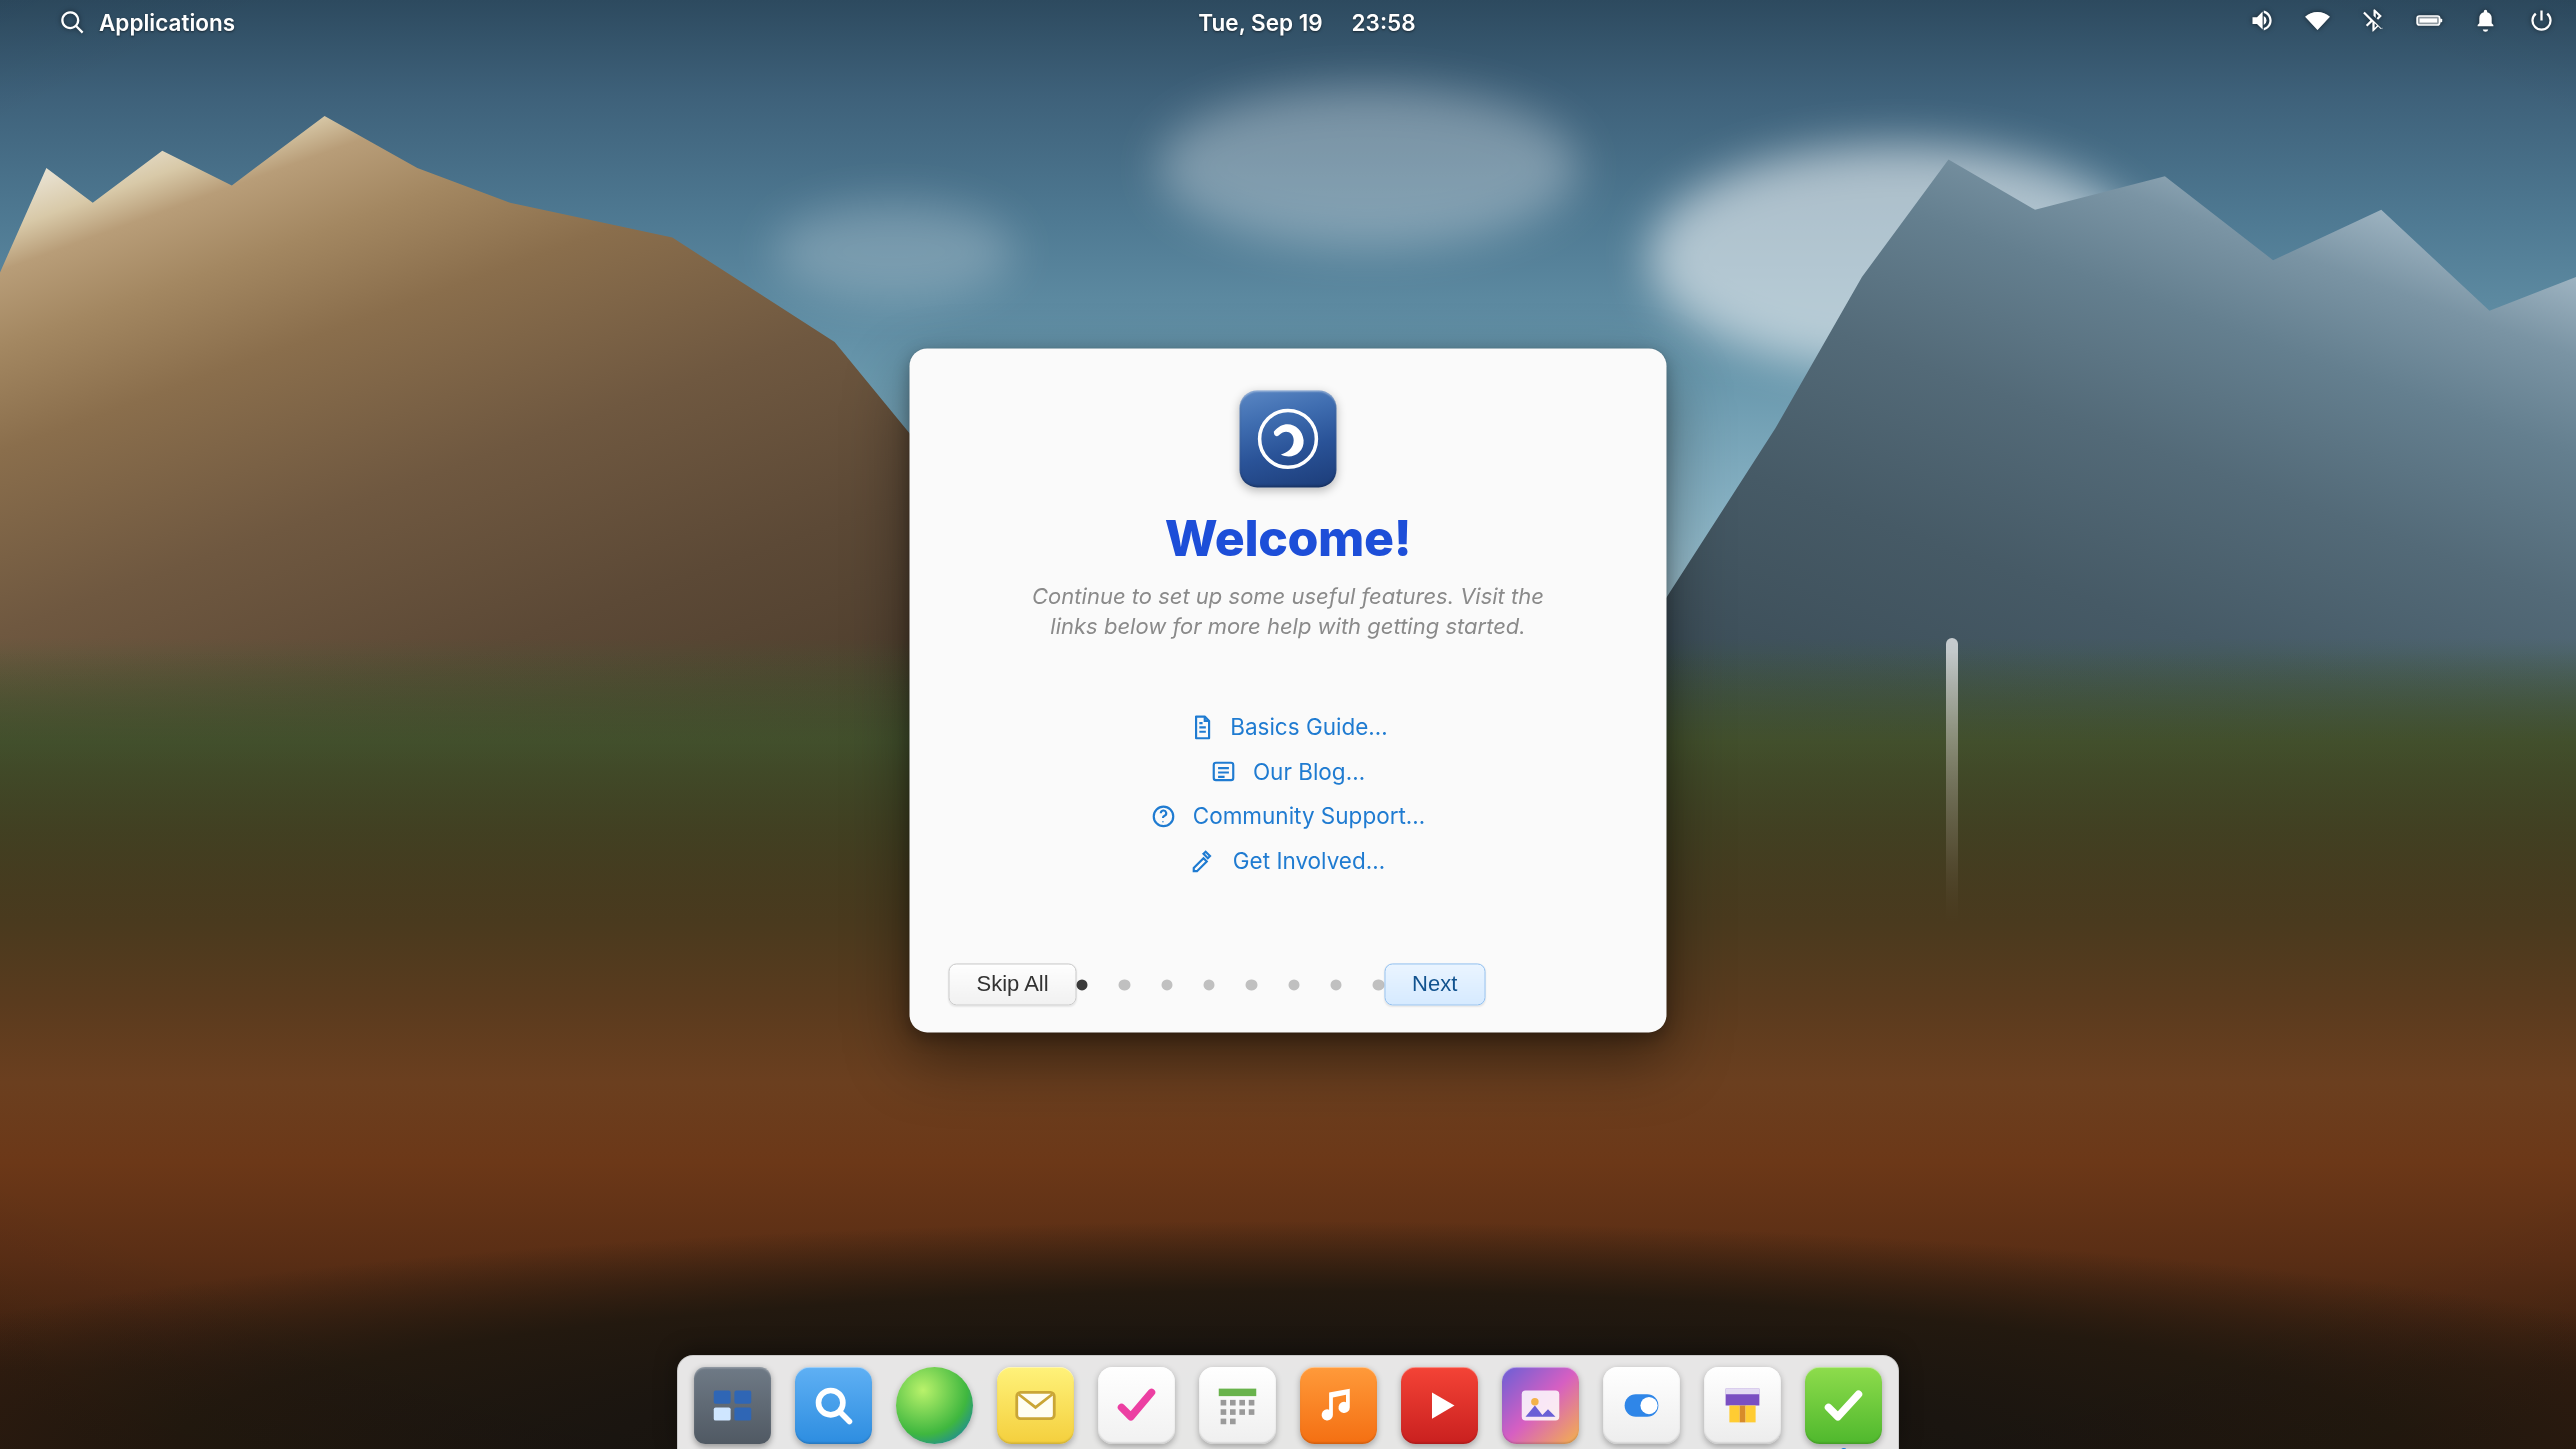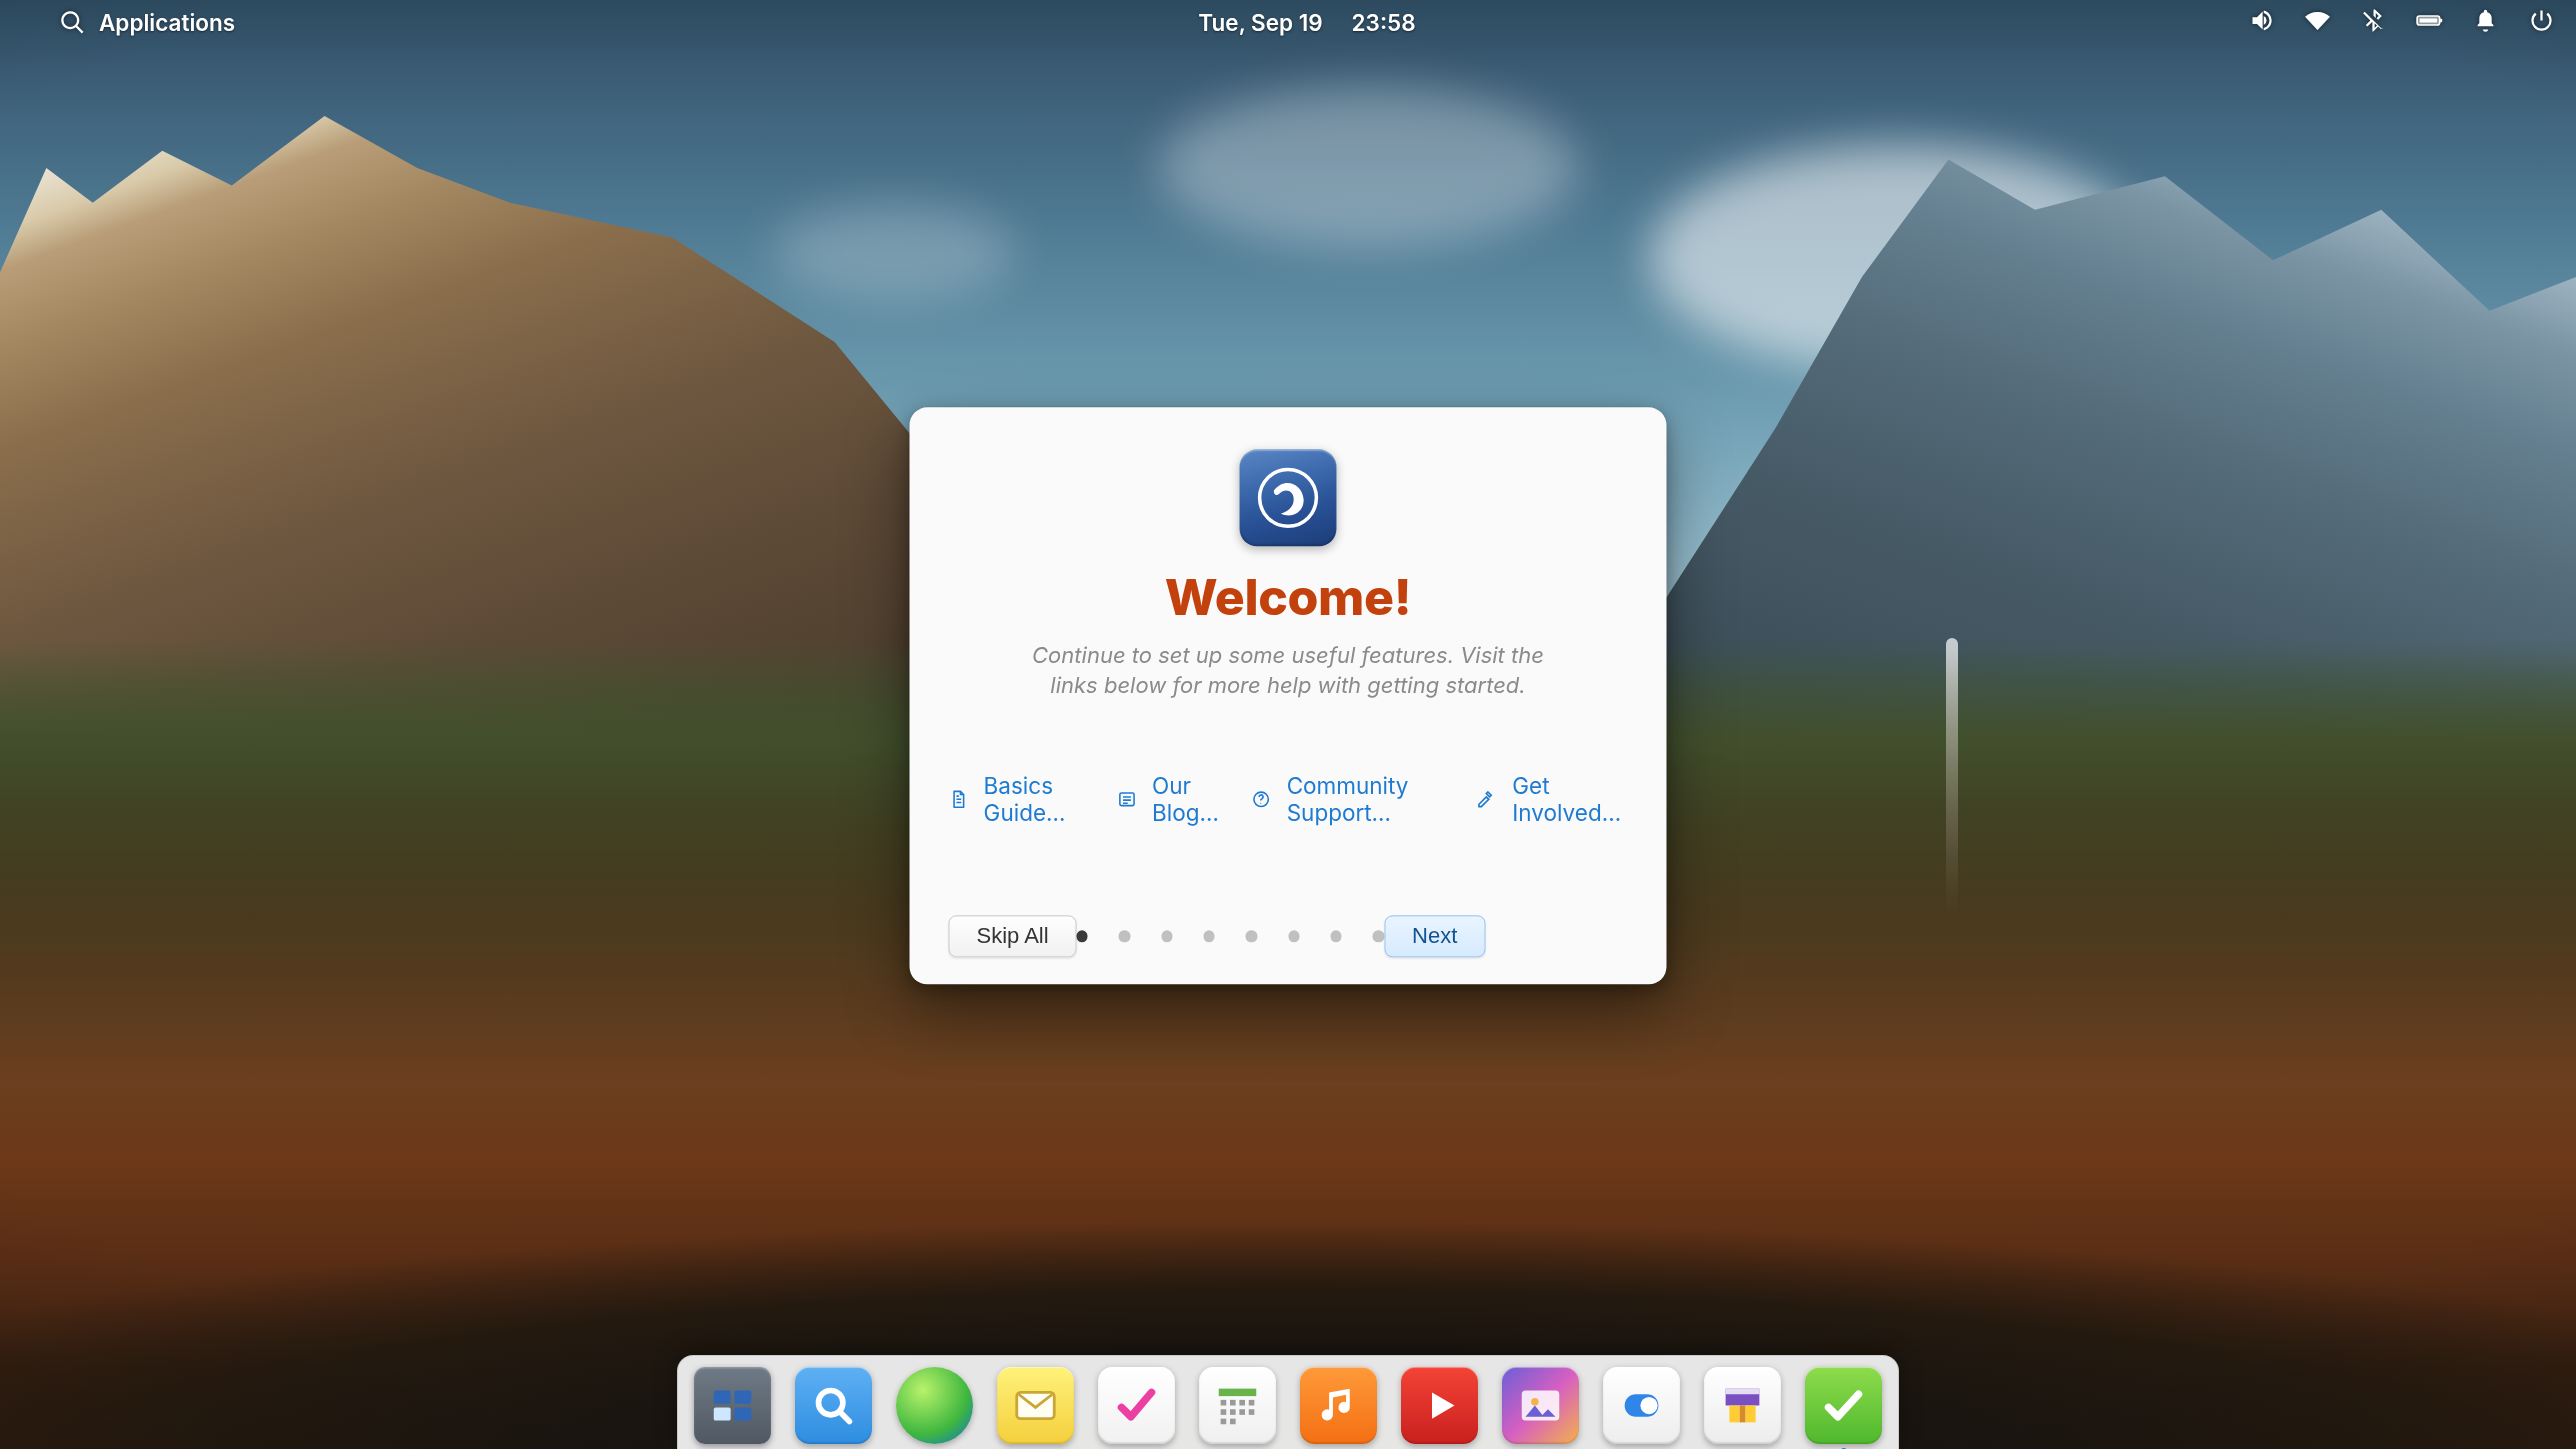--- a/index.html
+++ b/index.html
@@ -79,23 +79,23 @@
     display:flex; flex-direction:column; align-items:center;
   }
   .app-icon {
     width:97px; height:97px; border-radius:17.7px;
     background:linear-gradient(165deg,#5a87c4 0%,#3f6db0 30%,#2a5398 60%,#1c3c78 100%);
     box-shadow:0 3.2px 9.7px rgba(0,0,0,.25), inset 0 1.6px 1.6px rgba(255,255,255,.35), inset 0 -1.6px 2.4px rgba(0,0,0,.25);
     display:flex; align-items:center; justify-content:center;
     margin-bottom:21px;
   }
   .app-icon svg { width:71px; height:71px; }
-  .title { font-size:50px; font-weight:800; color:#c2410c; letter-spacing:-0.4px; margin-bottom:13px; }
+  .title { font-size:50px; font-weight:800; color:#1d4ed8; letter-spacing:-0.4px; margin-bottom:13px; }
   .subtitle { font-size:22px; color:#8a8a8a; text-align:center; line-height:1.4; max-width:515px; margin-bottom:71px;font-style:italic; }
-  .links { display:flex; flex-direction:row; gap:17.7px; margin-bottom:89px; align-self:center;align-items:center; }
+  .links { display:flex; flex-direction:column; gap:17.7px; margin-bottom:89px; align-self:center;align-items:center; }
   .link-row { display:flex; align-items:center; gap:16px; font-size:22.5px; color:#1f7bd1; cursor:pointer; }
   .link-row.underlined .label { }
   .link-row svg { width:26px; height:26px; fill:none; stroke:#1f7bd1; stroke-width:2; }
 
   .dialog-footer { width:100%; display:flex; align-items:center; justify-content:flex-start; }
   .btn {
     height:42px; padding:0 27px; border-radius:8px; font-size:22px; font-weight:500; cursor:pointer;
     border:0.8px solid #c9c9c9; background:linear-gradient(#fefefe,#f1f1f1);
     box-shadow:0 0.8px 1.6px rgba(0,0,0,.08);
     color:#333;

